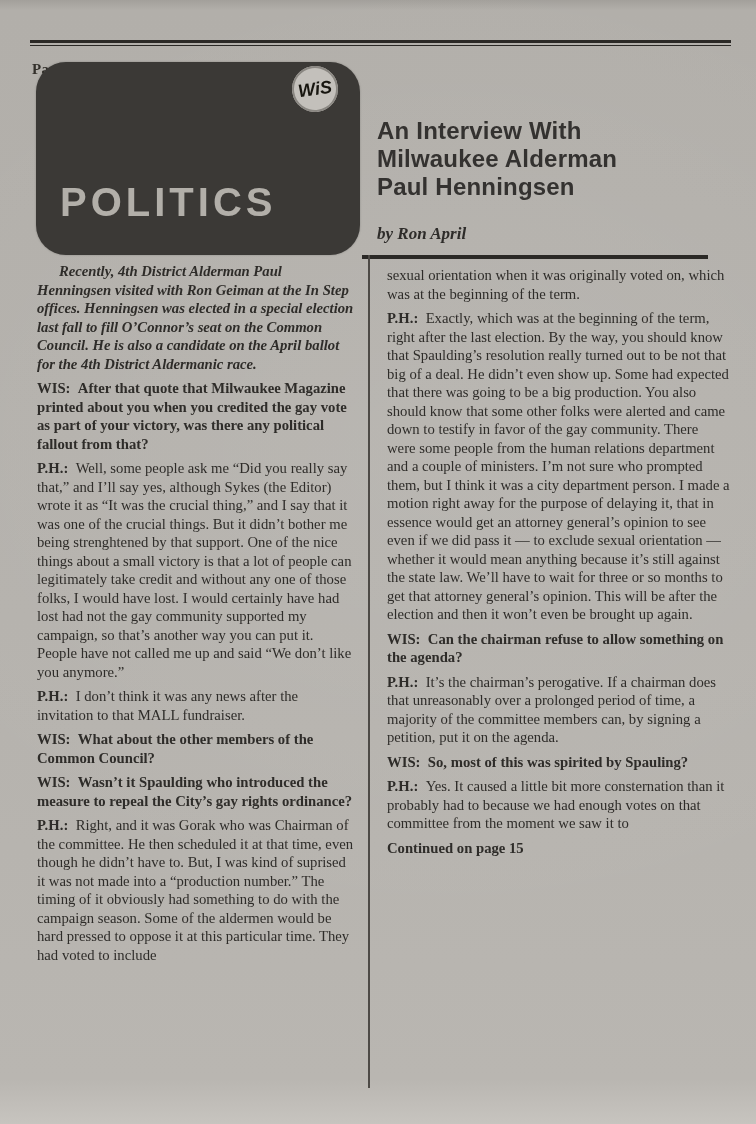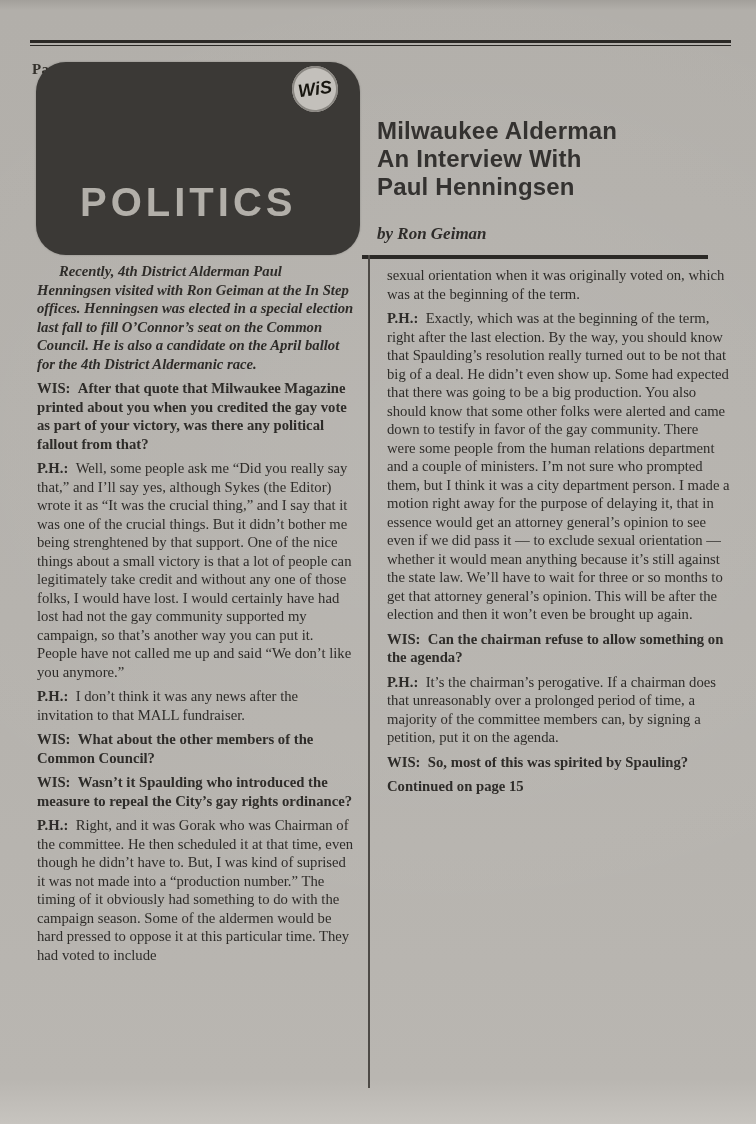--- a/index.html
+++ b/index.html
@@ -29,21 +29,21 @@
   .wis-badge{
     position:absolute;top:4px;right:22px;width:46px;height:46px;border-radius:50%;
     background:#c3c0bb;display:flex;align-items:center;justify-content:center;
     font-family:"Liberation Sans", sans-serif;font-weight:bold;font-style:italic;
     font-size:18px;color:#17150f;transform:rotate(-8deg);
     box-shadow:inset 0 0 0 2px #8a8782;
   }
   .politics-label{
     position:absolute;left:24px;bottom:30px;
     font-family:"Liberation Sans", sans-serif;font-weight:bold;
-    font-size:40px;letter-spacing:4px;color:#b2afa9;margin-left:20px;
+    font-size:40px;letter-spacing:4px;color:#b2afa9;
   }
   .headline{
     position:absolute;left:377px;top:117px;width:360px;
     font-family:"Liberation Sans", sans-serif;font-weight:bold;
     font-size:24px;line-height:28px;color:#343230;letter-spacing:0.2px;
   }
   .byline{
     position:absolute;left:377px;top:224px;
     font-size:17px;font-weight:bold;font-style:italic;color:#2e2c2a;
   }
@@ -69,41 +69,42 @@
 
 <div class="page-header">Page 14  •  March 8-21, 1984  •  WisconsIn Step</div>
 <div class="header-rule"></div>
 
 <div class="politics-box">
   <div class="wis-badge">WiS</div>
   <div class="politics-label">POLITICS</div>
 </div>
 
 <div class="headline">
+  <div>An Interview With</div>
   <div>Milwaukee Alderman</div>
-  <div>An Interview With</div>
   <div>Paul Henningsen</div>
 </div>
 
-<div class="byline">by Ron Geiman</div>
+<div class="byline">by Ron April</div>
 <div class="byline-rule"></div>
 <div class="col-divider"></div>
 
 <div class="col col-left" id="col-left">
     <p class="para intro">Recently, 4th District Alderman Paul Henningsen visited with Ron Geiman at the In Step offices. Henningsen was elected in a special election last fall to fill O’Connor’s seat on the Common Council. He is also a candidate on the April ballot for the 4th District Aldermanic race.</p>
     <p class="para question"><span class="lbl">WIS:</span> After that quote that Milwaukee Magazine printed about you when you credited the gay vote as part of your victory, was there any political fallout from that?</p>
     <p class="para answer"><span class="lbl">P.H.:</span> Well, some people ask me “Did you really say that,” and I’ll say yes, although Sykes (the Editor) wrote it as “It was the crucial thing,” and I say that it was one of the crucial things. But it didn’t bother me being strenghtened by that support. One of the nice things about a small victory is that a lot of people can legitimately take credit and without any one of those folks, I would have lost. I would certainly have had lost had not the gay community supported my campaign, so that’s another way you can put it. People have not called me up and said “We don’t like you anymore.”</p>
     <p class="para answer"><span class="lbl">P.H.:</span> I don’t think it was any news after the invitation to that MALL fundraiser.</p>
     <p class="para question"><span class="lbl">WIS:</span> What about the other members of the Common Council?</p>
     <p class="para question"><span class="lbl">WIS:</span> Wasn’t it Spaulding who introduced the measure to repeal the City’s gay rights ordinance?</p>
     <p class="para answer"><span class="lbl">P.H.:</span> Right, and it was Gorak who was Chairman of the committee. He then scheduled it at that time, even though he didn’t have to. But, I was kind of suprised it was not made into a “production number.” The timing of it obviously had something to do with the campaign season. Some of the aldermen would be hard pressed to oppose it at this particular time. They had voted to include</p>
   </div>
 
 <div class="col col-right">
   <div id="col-right-paras">
       <p class="para plain">sexual orientation when it was originally voted on, which was at the beginning of the term.</p>
       <p class="para answer"><span class="lbl">P.H.:</span> Exactly, which was at the beginning of the term, right after the last election. By the way, you should know that Spaulding’s resolution really turned out to be not that big of a deal. He didn’t even show up. Some had expected that there was going to be a big production. You also should know that some other folks were alerted and came down to testify in favor of the gay community. There were some people from the human relations department and a couple of ministers. I’m not sure who prompted them, but I think it was a city department person. I made a motion right away for the purpose of delaying it, that in essence would get an attorney general’s opinion to see even if we did pass it — to exclude sexual orientation — whether it would mean anything because it’s still against the state law. We’ll have to wait for three or so months to get that attorney general’s opinion. This will be after the election and then it won’t even be brought up again.</p>
       <p class="para question"><span class="lbl">WIS:</span> Can the chairman refuse to allow something on the agenda?</p>
       <p class="para answer"><span class="lbl">P.H.:</span> It’s the chairman’s perogative. If a chairman does that unreasonably over a prolonged period of time, a majority of the committee members can, by signing a petition, put it on the agenda.</p>
       <p class="para question"><span class="lbl">WIS:</span> So, most of this was spirited by Spauling?</p>
+      <p class="para answer"><span class="lbl">P.H.:</span> Yes. It caused a little bit more consternation than it probably had to because we had enough votes on that committee from the moment we saw it to</p>
     </div>
   <p class="continued para">Continued on page 15</p>
 </div>
 
 </body></html>

